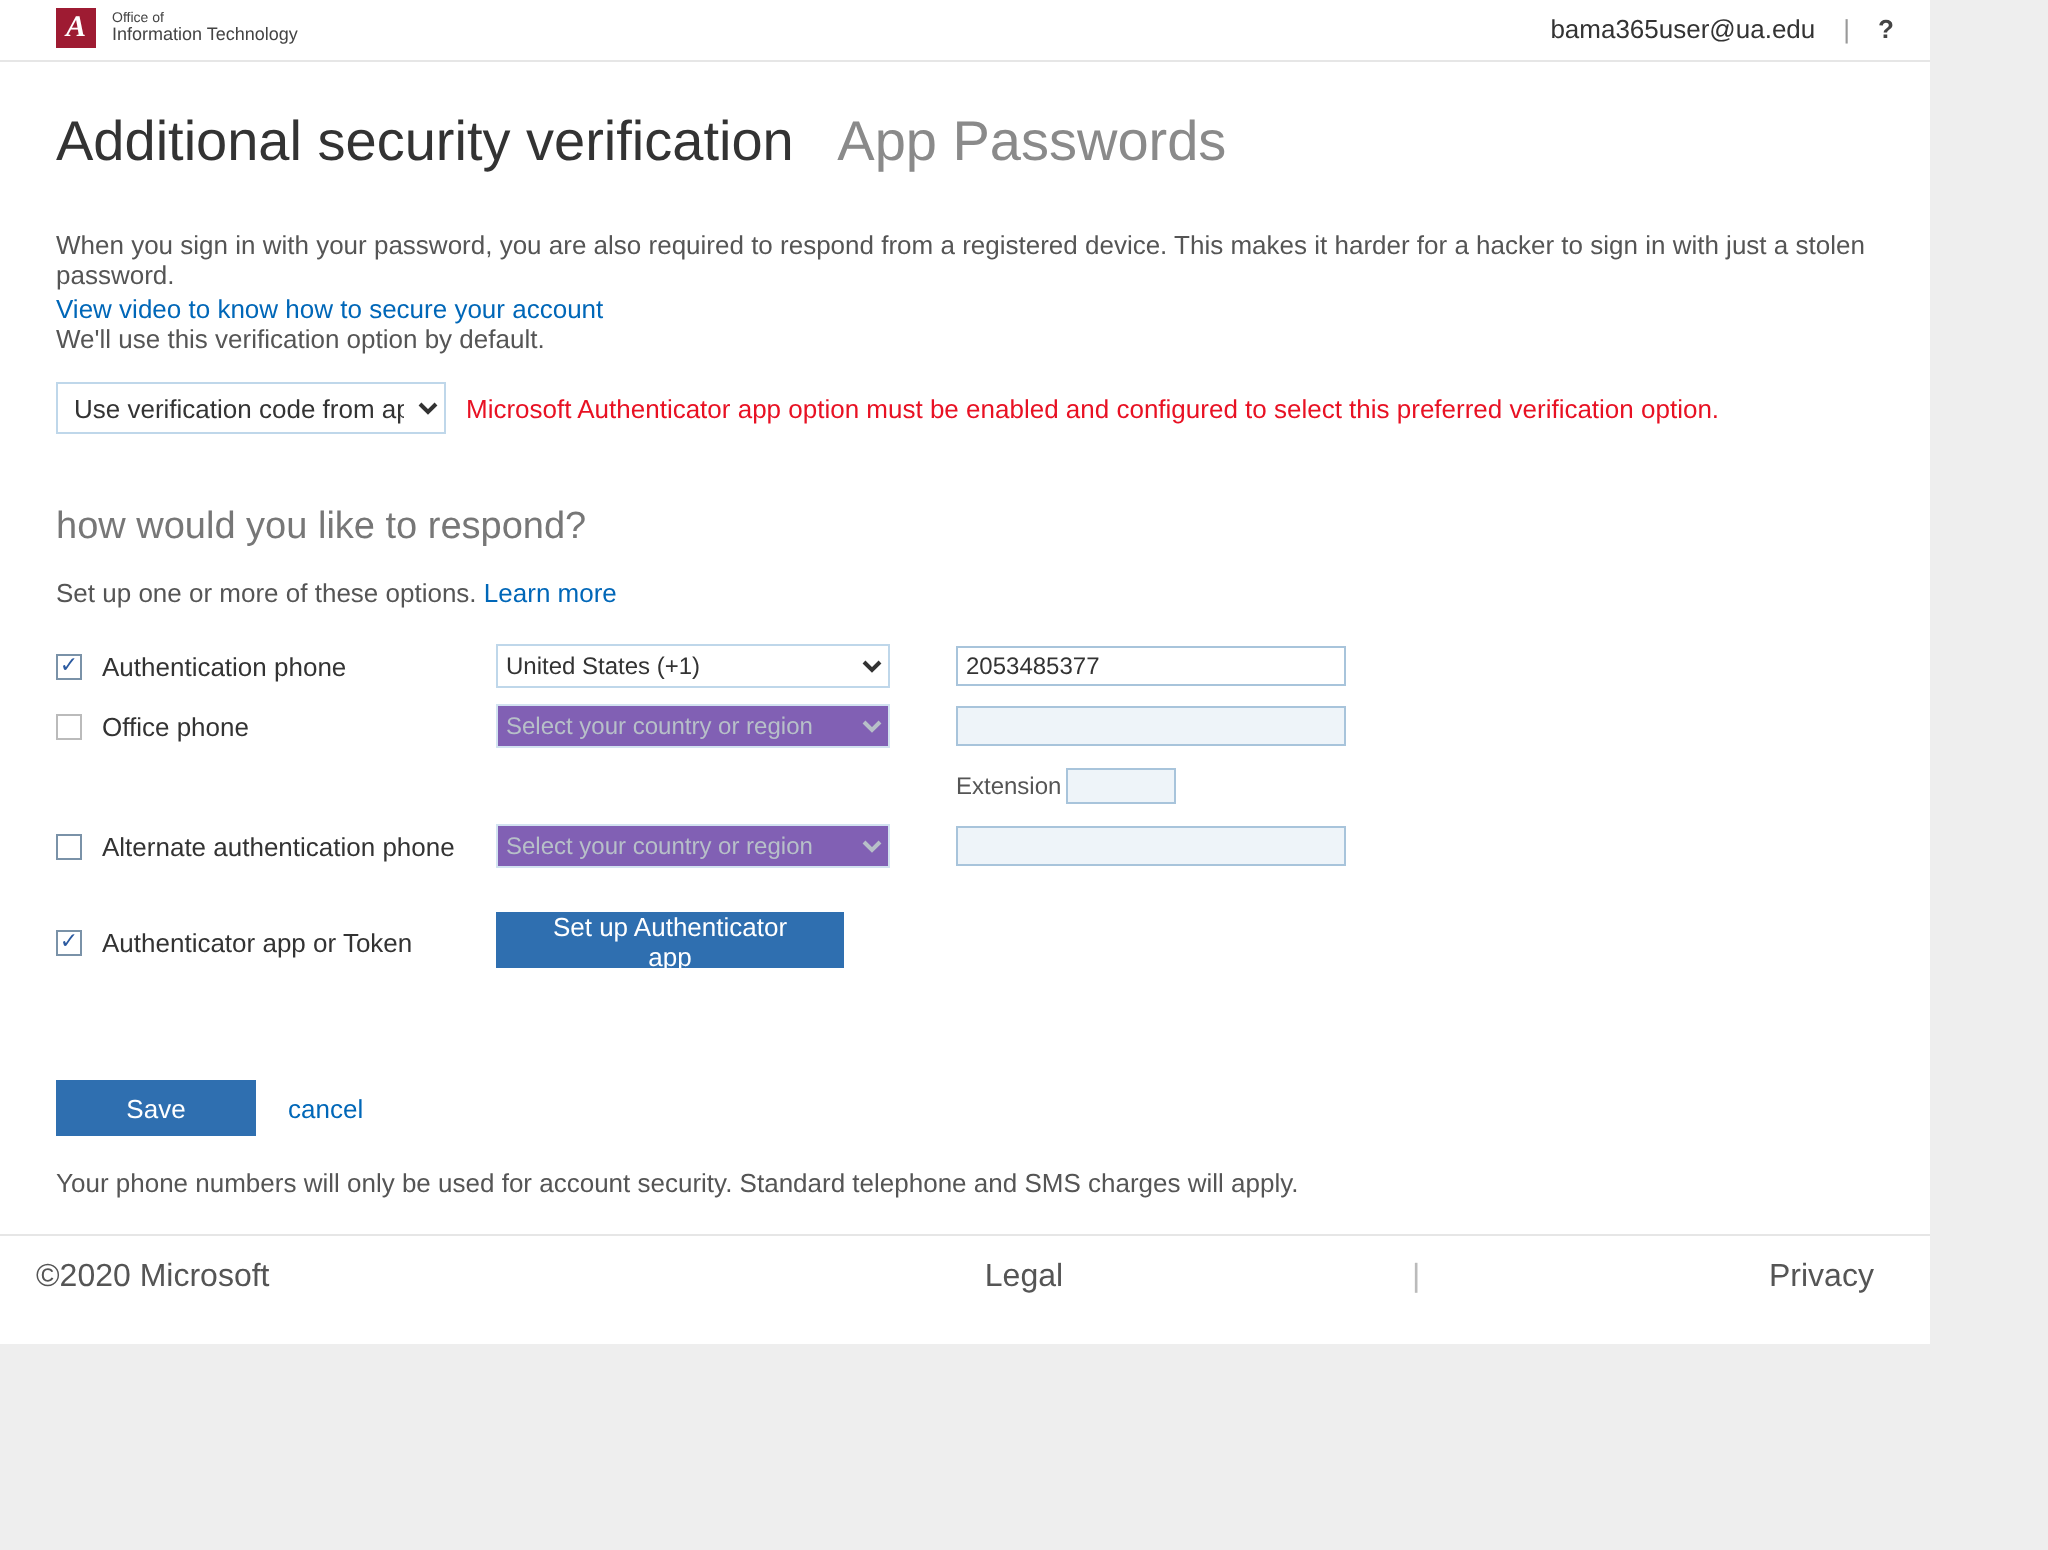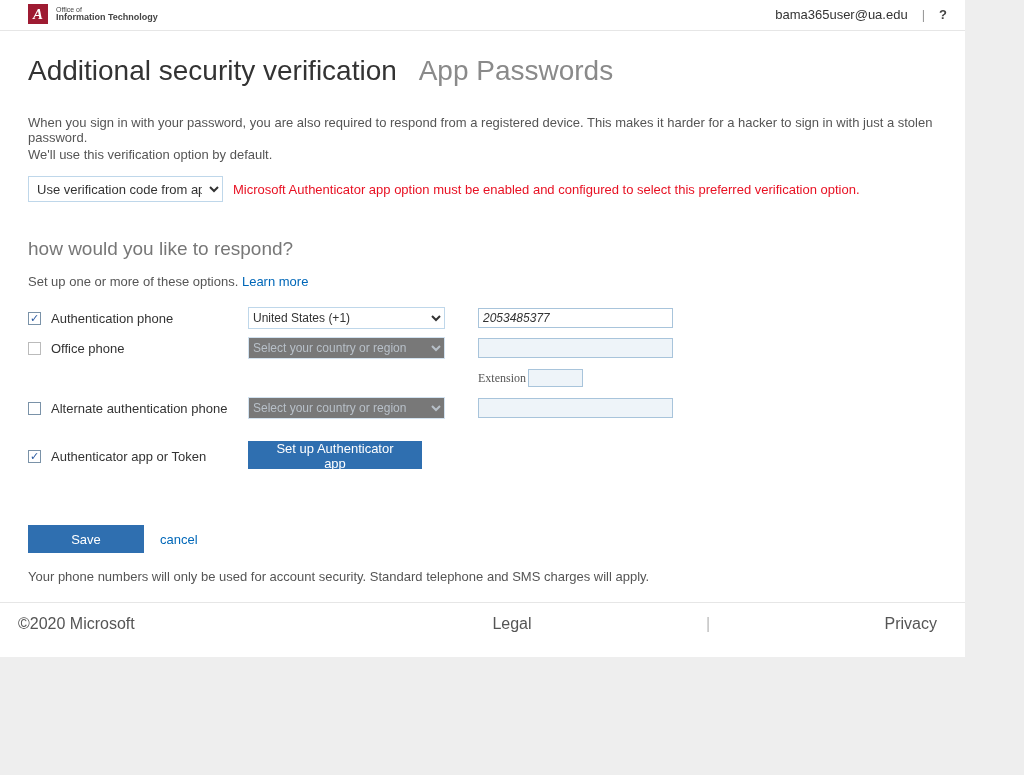--- a/index.html
+++ b/index.html
@@ -35,21 +35,21 @@
     font-family: "Times New Roman", serif;
     font-style: italic;
     font-weight: bold;
     font-size: 15px;
     display: flex;
     align-items: center;
     justify-content: center;
   }
   .brand-text { line-height: 1.05; }
   .brand-line1 { font-size: 7px; color: #444; }
-  .brand-line2 { font-size: 9px; color: #444; font-weight: bold; }
+  .brand-line2 { font-size: 9px; color: #444; }
   .topbar-right {
     display: flex;
     align-items: center;
     gap: 14px;
     font-size: 13px;
     color: #333;
   }
   .sep { color: #999; }
   .help {
     font-weight: bold;
@@ -150,46 +150,44 @@
   .col-phone { width: 230px; }
   select.country {
     width: 197px;
     height: 22px;
     border: 1px solid #bfd7ea;
     font-size: 12px;
     color: #333;
     background: #fff;
   }
   select.country.disabled {
-    background: #404040;
+    background: #4c1d95;
     color: #9aa6b2;
   }
   input.phone {
     width: 195px;
     height: 20px;
     border: 1px solid #a8c4db;
     font-size: 12px;
     padding: 0 4px;
     color: #333;
-    font-style: italic;
   }
   input.phone.shade {
     background: #eef4f9;
   }
   .ext-row {
     display: flex;
     align-items: center;
     margin-top: 6px;
     margin-bottom: 6px;
   }
   .ext-label {
     font-size: 12px;
     color: #555;
     margin-right: 2px;
-    font-family: Liberation Serif, serif;
   }
   input.ext {
     width: 55px;
     height: 18px;
     border: 1px solid #a8c4db;
     background: #eef4f9;
     font-size: 12px;
   }
   .btn-primary {
     background: #2f6fb0;
@@ -200,21 +198,21 @@
     font-size: 13px;
     cursor: pointer;
   }
   .save-row {
     display: flex;
     align-items: center;
     gap: 16px;
     margin-top: 54px;
   }
   .btn-save {
-    width: 116px;
+    width: 100px;
     height: 28px;
     background: #2f6fb0;
     color: #fff;
     border: none;
     font-size: 13px;
     cursor: pointer;
   }
   .footnote {
     font-size: 13px;
     color: #555;
@@ -256,20 +254,21 @@
 
   <div class="content">
 
     <h1 class="title">
       <span>Additional security verification</span>
       &nbsp;
       <span class="sub">App Passwords</span>
     </h1>
 
     <div class="intro">When you sign in with your password, you are also required to respond from a registered device. This makes it harder for a hacker to sign in with just a stolen password.</div>
+    <a class="link">View video to know how to secure your account</a>
 
     <div class="desc">We'll use this verification option by default.</div>
 
     <div class="pref-row">
       <select class="pref-select">
         <option>Use verification code from app or token</option>
       </select>
       <span class="error-text">Microsoft Authenticator app option must be enabled and configured to select this preferred verification option.</span>
     </div>
 

